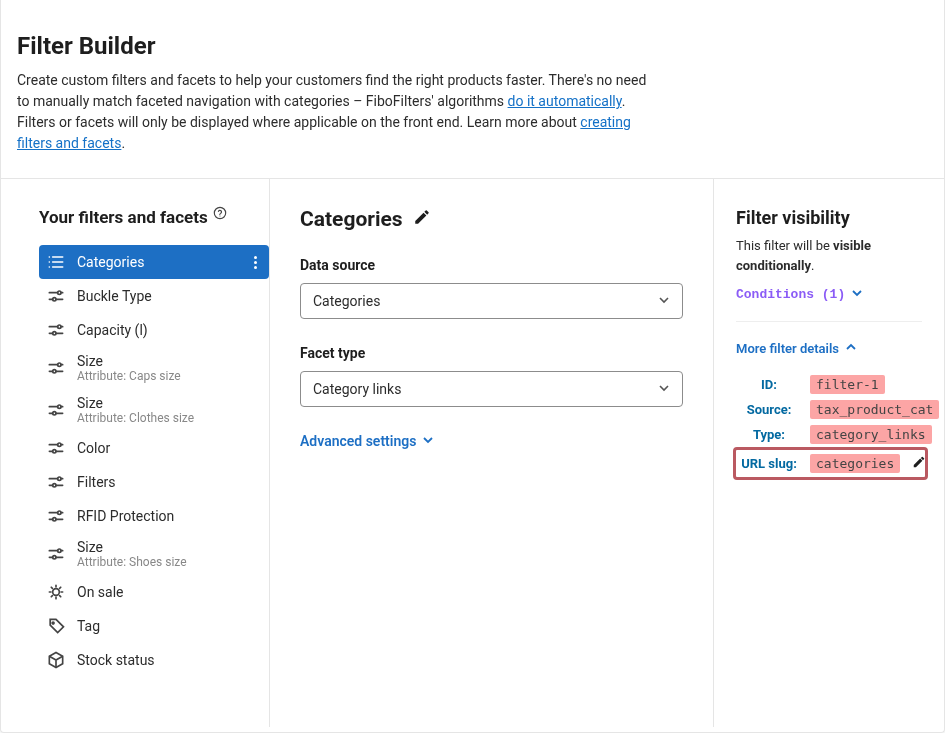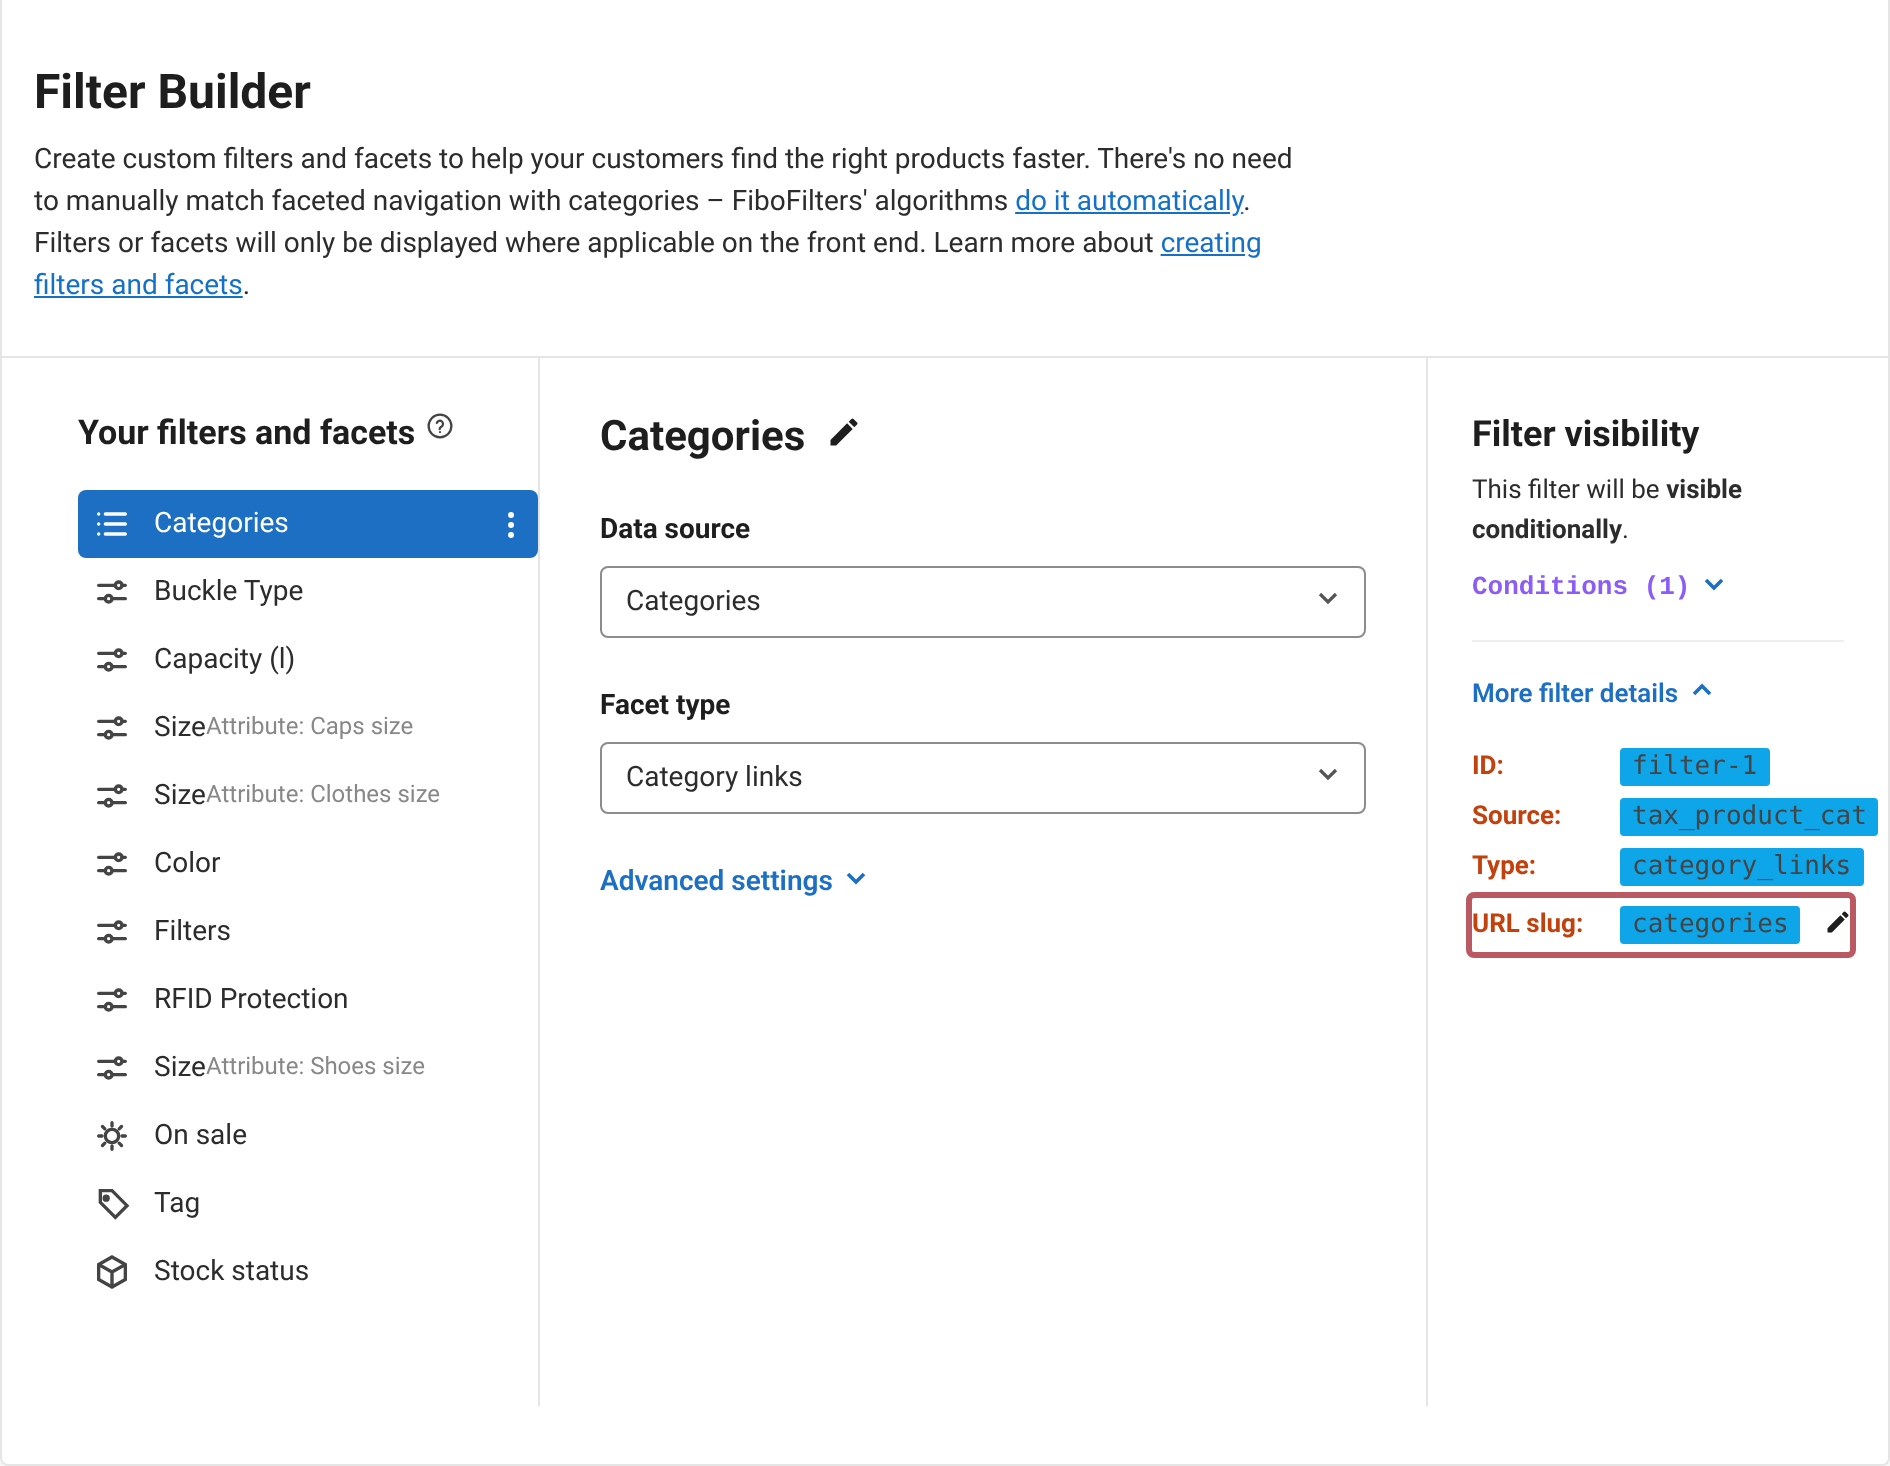--- a/index.html
+++ b/index.html
@@ -95,21 +95,21 @@
   }
   .filter-item .fi-icon svg { width: 20px; height: 20px; }
   .filter-item.active .fi-icon svg { stroke: #fff; fill:none;}
   .filter-item .fi-label { font-size: 14px; }
   .filter-item .fi-sub {
     font-size: 12px;
     color: #888;
     display: block;
     margin-top: 0px;
   }
-  .filter-item .fi-text { display:flex; flex-direction:row; }
+  .filter-item .fi-text { display:flex; flex-direction:column; }
   .filter-item .kebab {
     margin-left: auto;
     color: #fff;
     display:flex;
     flex-direction:column;
     align-items:center;
     gap:2px;
     padding:0 2px;
   }
   .kebab span { width:3px;height:3px;background:#fff;border-radius:50%; }
@@ -202,28 +202,28 @@
     font-size: 13px;
   }
   .details-row {
     display: flex;
     align-items: center;
     padding: 3px 0;
     gap: 8px;
   }
   .details-row .k {
     width: 66px;
-    text-align: left;
-    font-weight: 700;
-    color: #c2410c;
+    text-align: center;
+    font-weight: 700;
+    color: #0369a1;
     flex-shrink: 0;
   }
   .details-row .v {
     font-family: ui-monospace, Menlo, Consolas, monospace;
-    background: #0ea5e9;
+    background: #fca5a5;
     padding: 2px 6px;
     border-radius: 2px;
     font-size: 13px;
     color: #444;
     white-space: nowrap;
   }
   .details-row .edit-ic {
     margin-left: 4px;
     cursor:pointer;
   }

